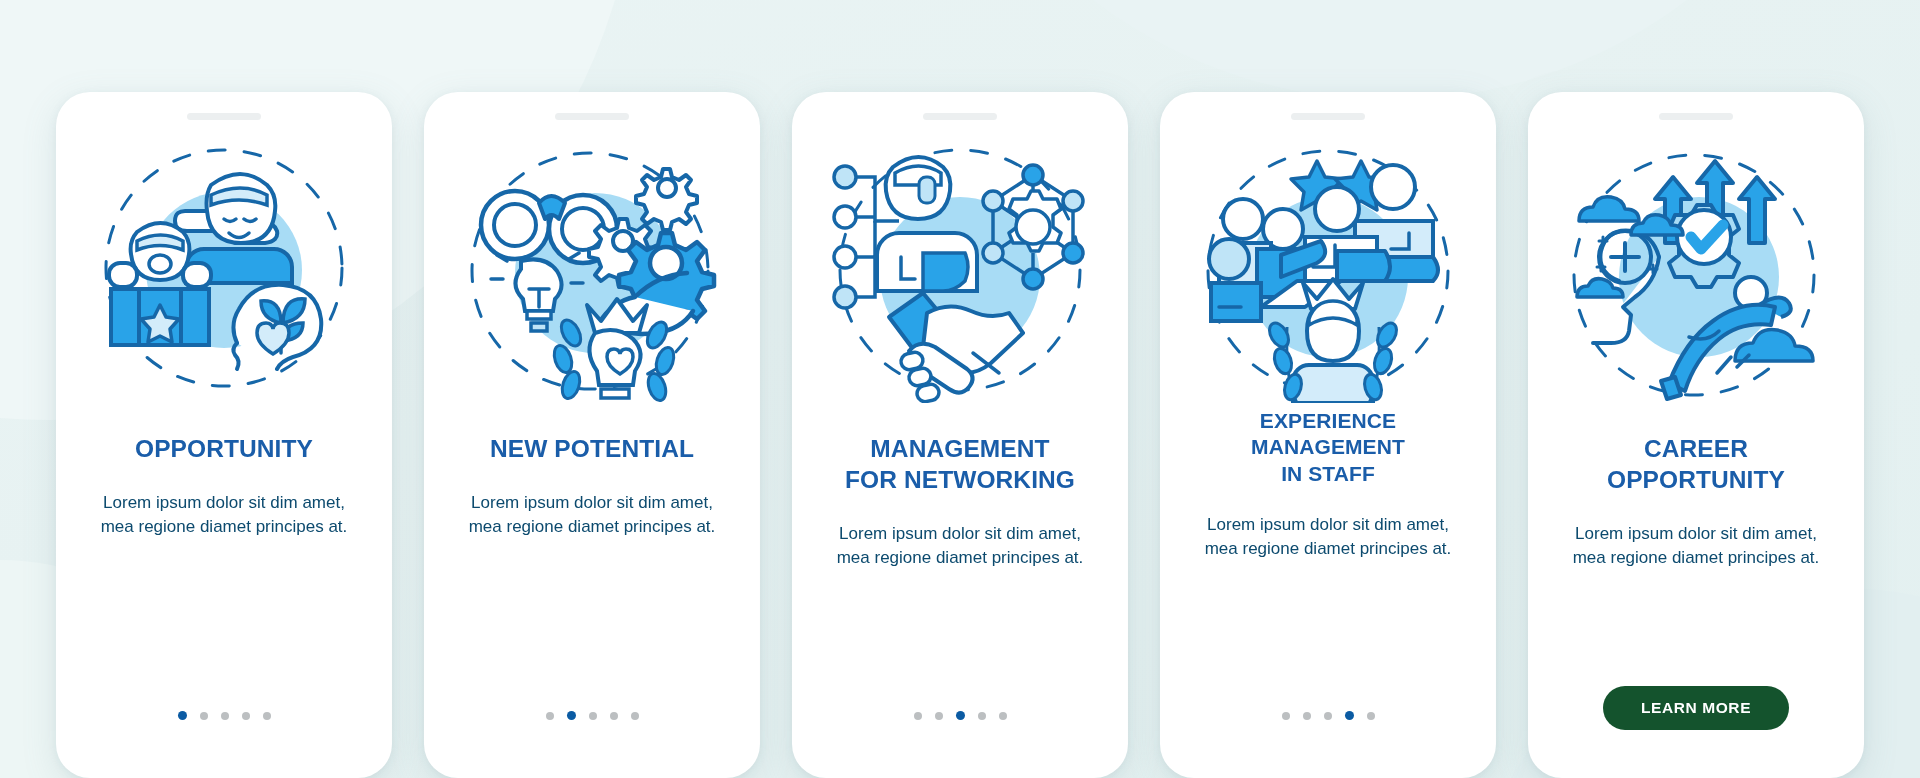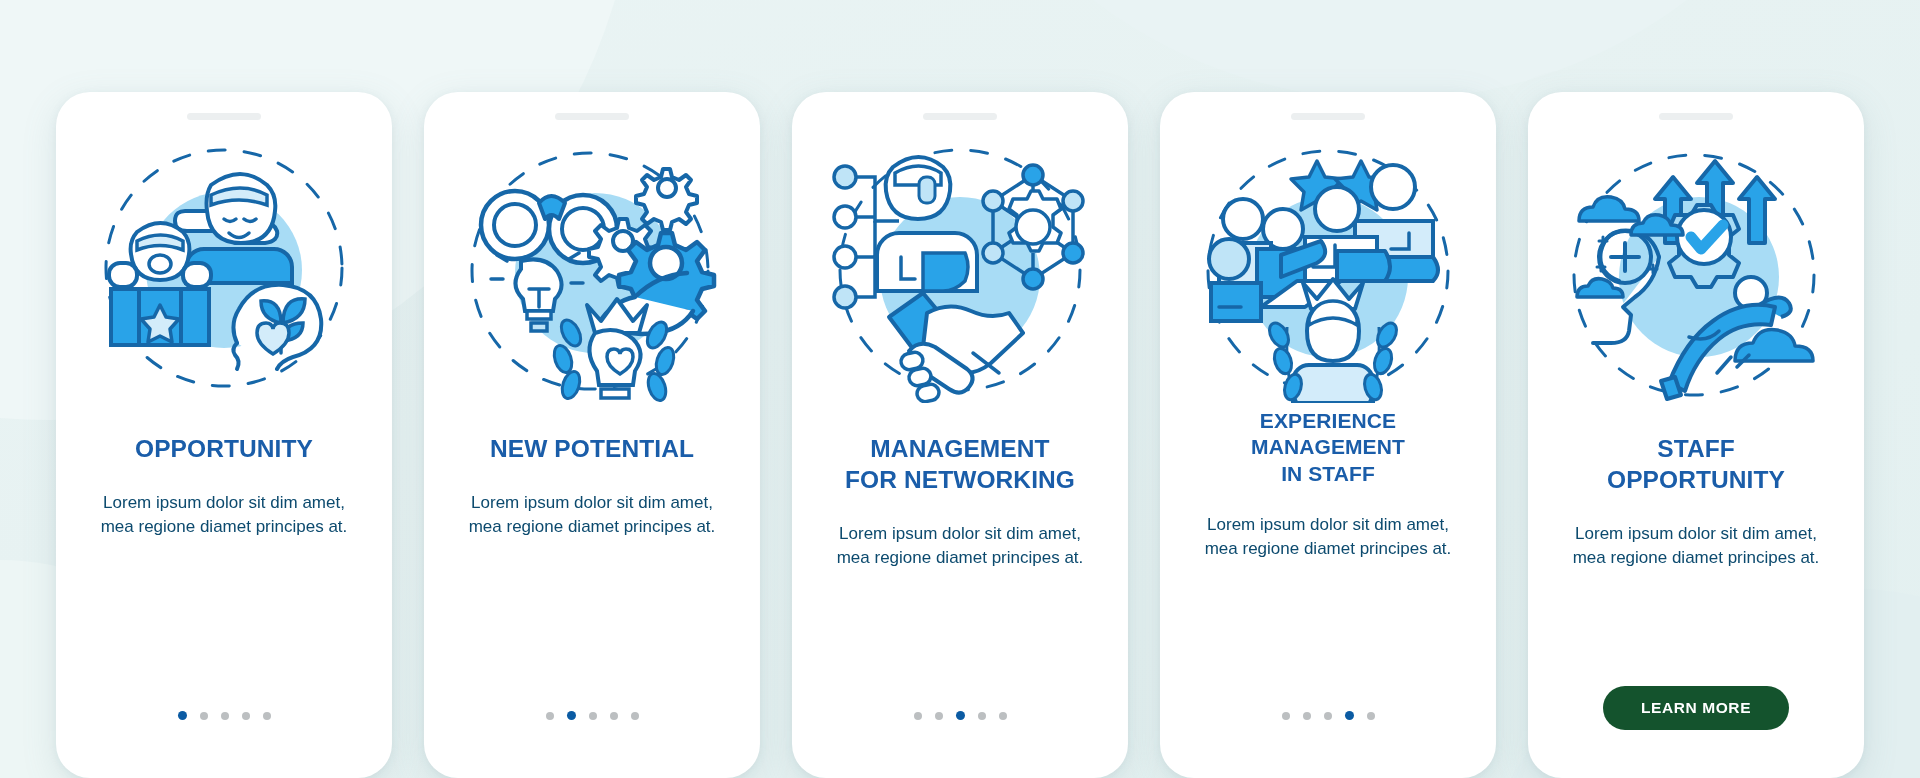--- a/index.html
+++ b/index.html
@@ -460,21 +460,21 @@
     <path d="M106 246 q16 -42 44 -62 q30 -22 62 -14 l-4 18 q-30 -4 -52 14 q-24 20 -34 52 z" fill="#29a3e8" stroke="#1667a8" stroke-width="4" stroke-linejoin="round"></path>
     <path d="M126 200 q18 6 30 -6" fill="none" stroke="#1667a8" stroke-width="3.5" stroke-linecap="round"></path>
     <path d="M98 244 l14 -4 6 18 -14 4 z" fill="#29a3e8" stroke="#1667a8" stroke-width="4" stroke-linejoin="round"></path>
     <g stroke="#1667a8" stroke-width="3.5" stroke-linecap="round">
       <path d="M154 236 l14 -16"></path>
               <path d="M174 230 l12 -12"></path>
     </g>
   </svg>
         </div>
         <div class="title">
-          <div>STAFF</div>
+          <div>CAREER</div>
           <div>OPPORTUNITY</div>
         </div>
         <p class="desc">Lorem ipsum dolor sit dim amet, mea regione diamet principes at.</p>
         <div class="spacer"></div>
         <button class="cta">LEARN MORE</button>
       </div>
     </div>
 </div>
 
 </body></html>

